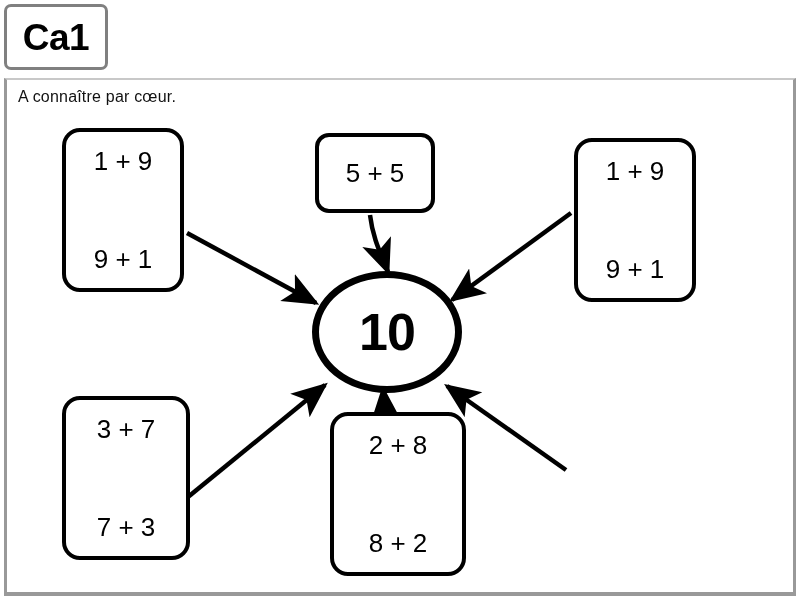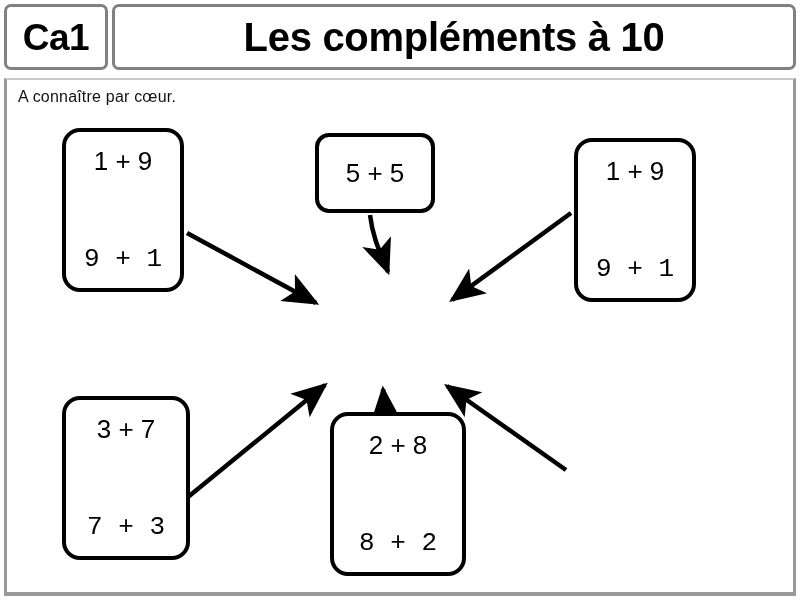--- a/index.html
+++ b/index.html
@@ -120,21 +120,20 @@
     gap: 40px;
   }
   .fact-line {
     font-size: 26px;
     color: #000000;
     line-height: 1;
     white-space: nowrap;
   }
   .fact-box.two-line .fact-line + .fact-line {
     margin-top: 32px;
-    font-family: Liberation Mono, monospace;
   }
 
   #box-tl { left: 62px;  top: 128px; width: 122px; height: 164px; }
   #box-tc { left: 315px; top: 133px; width: 120px; height: 80px;  border-radius: 14px; }
   #box-tr { left: 574px; top: 138px; width: 122px; height: 164px; }
   #box-bl { left: 62px;  top: 396px; width: 128px; height: 164px; }
   #box-bc { left: 330px; top: 412px; width: 136px; height: 164px; }
   #box-br { left: 570px; top: 396px; width: 122px; height: 164px; }
 
   
@@ -173,23 +172,20 @@
 </style>
 </head>
 <body>
 
 <div id="page">
 
   <div id="header">
     <div class="hdr-code">
       <span class="hdr-code-text">Ca1</span>
     </div>
-    <div class="hdr-title">
-      <span class="hdr-title-text">Les compléments à 10</span>
-    </div>
   </div>
 
   <div id="sheet"></div>
 
   <div id="subtitle">A connaître par cœur.</div>
 
   <svg id="diagram" viewBox="0 0 800 600">
     <defs>
       <marker id="ah" markerWidth="9" markerHeight="9" refX="7.2" refY="3.4" orient="auto" markerUnits="strokeWidth">
         <path d="M0,0 L8,3.4 L0,6.8 L1.9,3.4 Z" fill="#000000"></path>
@@ -202,20 +198,23 @@
 
     <line x1="571" y1="213" x2="452" y2="300" stroke="#000000" stroke-width="4.5" marker-end="url(#ah)"></line>
 
     <line x1="188" y1="497" x2="325" y2="385" stroke="#000000" stroke-width="4.5" marker-end="url(#ah)"></line>
 
     <line x1="388" y1="445" x2="383" y2="389" stroke="#000000" stroke-width="4.5" marker-end="url(#ah)"></line>
 
     <line x1="566" y1="470" x2="447" y2="386" stroke="#000000" stroke-width="4.5" marker-end="url(#ah)"></line>
   </svg>
 
+  <div id="center-circle">
+    <span class="value">10</span>
+  </div>
 
   <div class="fact-box two-line" id="box-tl">
     <span class="fact-line">1 + 9</span>
     <span class="fact-line">9 + 1</span>
   </div>
 
   <div class="fact-box" id="box-tc">
     <span class="fact-line">5 + 5</span>
   </div>
 

